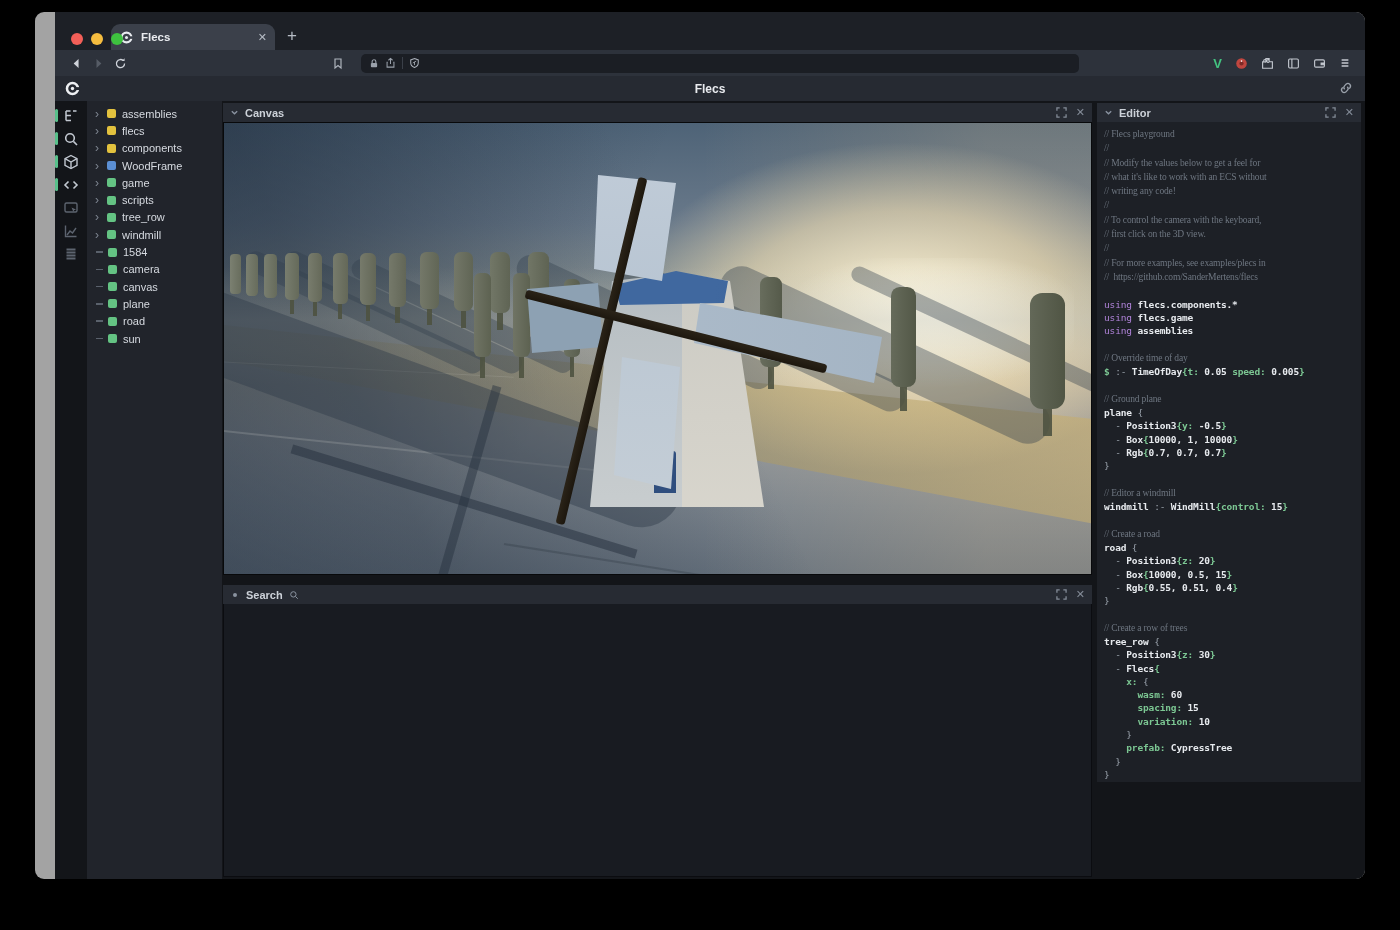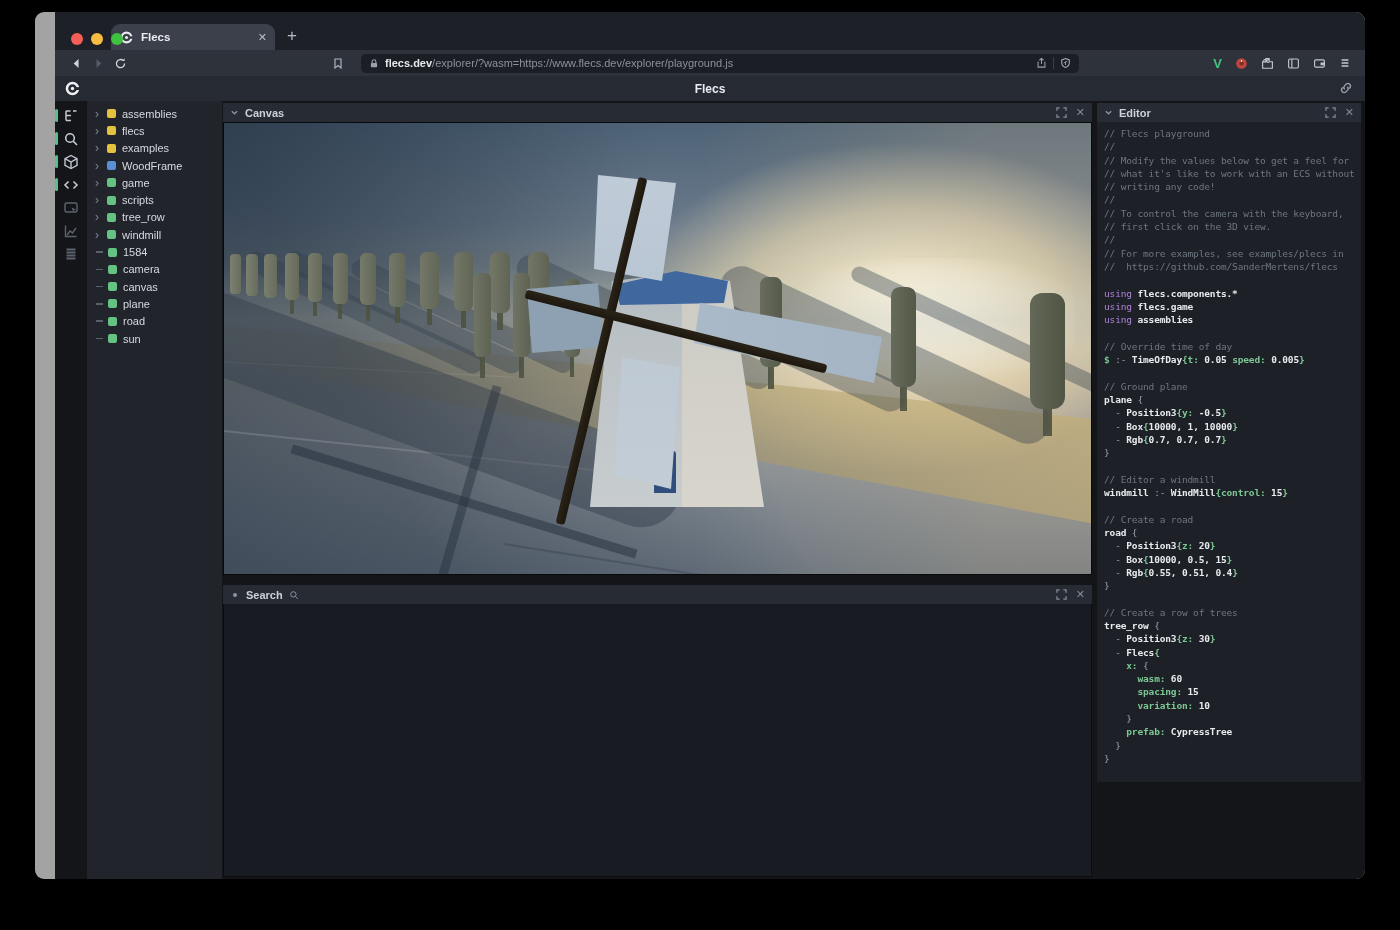--- a/index.html
+++ b/index.html
@@ -65,21 +65,21 @@
   .p-actions { margin-left:auto; display:flex; align-items:center; gap:9px; color:#848c98; }
   .x-icon { font-size:11px; line-height:11px; color:#848c98; }
 
   .canvas-body { height:453px; border:1px solid #08090b; background:#000; }
   .gap { height:10px; }
   .search-body { flex:1; background:#181b21; margin-bottom:2px; border:1px solid #0b0c10; border-top:none; }
 
   .editor-body { height:660px; background:#1d2026; padding:5px 0 0 7px; overflow:hidden; }
   .code-line { font-family:"DejaVu Sans Mono", monospace; font-size:9.5px; line-height:13.3px;
                letter-spacing:-0.15px; white-space:pre; color:#9aa2ac; }
-  .tok-c { color:#6e7681; }
+  .tok-c { color:#6e7681;font-family:Liberation Serif, serif; }
   .tok-k { color:#b083d9; }
   .tok-w { color:#e7eaee; font-weight:bold; }
   .tok-g { color:#7cc793; font-weight:bold; }
   .tok-d { color:#9aa2ac; }
 
   
   .scene { position:relative; width:100%; height:100%; overflow:hidden;
     background:
       radial-gradient(ellipse 380px 230px at 78% 41%, rgba(255,246,218,.95), rgba(255,234,185,.55) 42%, rgba(255,222,165,0) 72%),
       linear-gradient(115deg, rgba(38,54,72,.50), rgba(38,54,72,0) 42%),
@@ -146,21 +146,20 @@
           <path d="M4 2h8v12l-4-3.2L4 14z"></path>
         </svg>
       </span>
     <div class="urlbar">
       <span>
         <svg width="10" height="11" viewBox="0 0 16 16" fill="#9aa1ab">
             <rect x="3" y="7" width="10" height="7" rx="1.5"></rect>
             <path d="M5 7V5a3 3 0 0 1 6 0v2" fill="none" stroke="#9aa1ab" stroke-width="1.8"></path>
           </svg>
         </span>
-      <span class="url-text"><b>flecs.dev</b><span>/explorer/?wasm=https://www.flecs.dev/explorer/playground.js</span></span>
       <span>
         <svg width="11" height="12" viewBox="0 0 16 16" fill="none" stroke="#9aa1ab" stroke-width="1.5">
             <path d="M8 1.5v8M5 4l3-2.7L11 4"></path>
             <path d="M4 7H3v7h10V7h-1"></path>
           </svg>
         </span>
       <span class="url-sep"></span>
       <span>
         <svg width="11" height="12" viewBox="0 0 16 16" fill="none" stroke="#aab0b9" stroke-width="1.5">
             <path d="M8 1.5l5.5 2v4c0 3.5-2.4 5.8-5.5 7-3.1-1.2-5.5-3.5-5.5-7v-4z"></path>
@@ -274,21 +273,21 @@
           <span class="tw-label">assemblies</span>
         </div>
         <div class="tree-row">
           <span class="tw-caret">›</span>
           <span class="tw-square" style="background: rgb(227, 194, 62);"></span>
           <span class="tw-label">flecs</span>
         </div>
         <div class="tree-row">
           <span class="tw-caret">›</span>
           <span class="tw-square" style="background: rgb(227, 194, 62);"></span>
-          <span class="tw-label">examples</span>
+          <span class="tw-label">components</span>
         </div>
         <div class="tree-row">
           <span class="tw-caret">›</span>
           <span class="tw-square" style="background: rgb(91, 143, 212);"></span>
           <span class="tw-label">WoodFrame</span>
         </div>
         <div class="tree-row">
           <span class="tw-caret">›</span>
           <span class="tw-square" style="background: rgb(100, 195, 131);"></span>
           <span class="tw-label">game</span>

